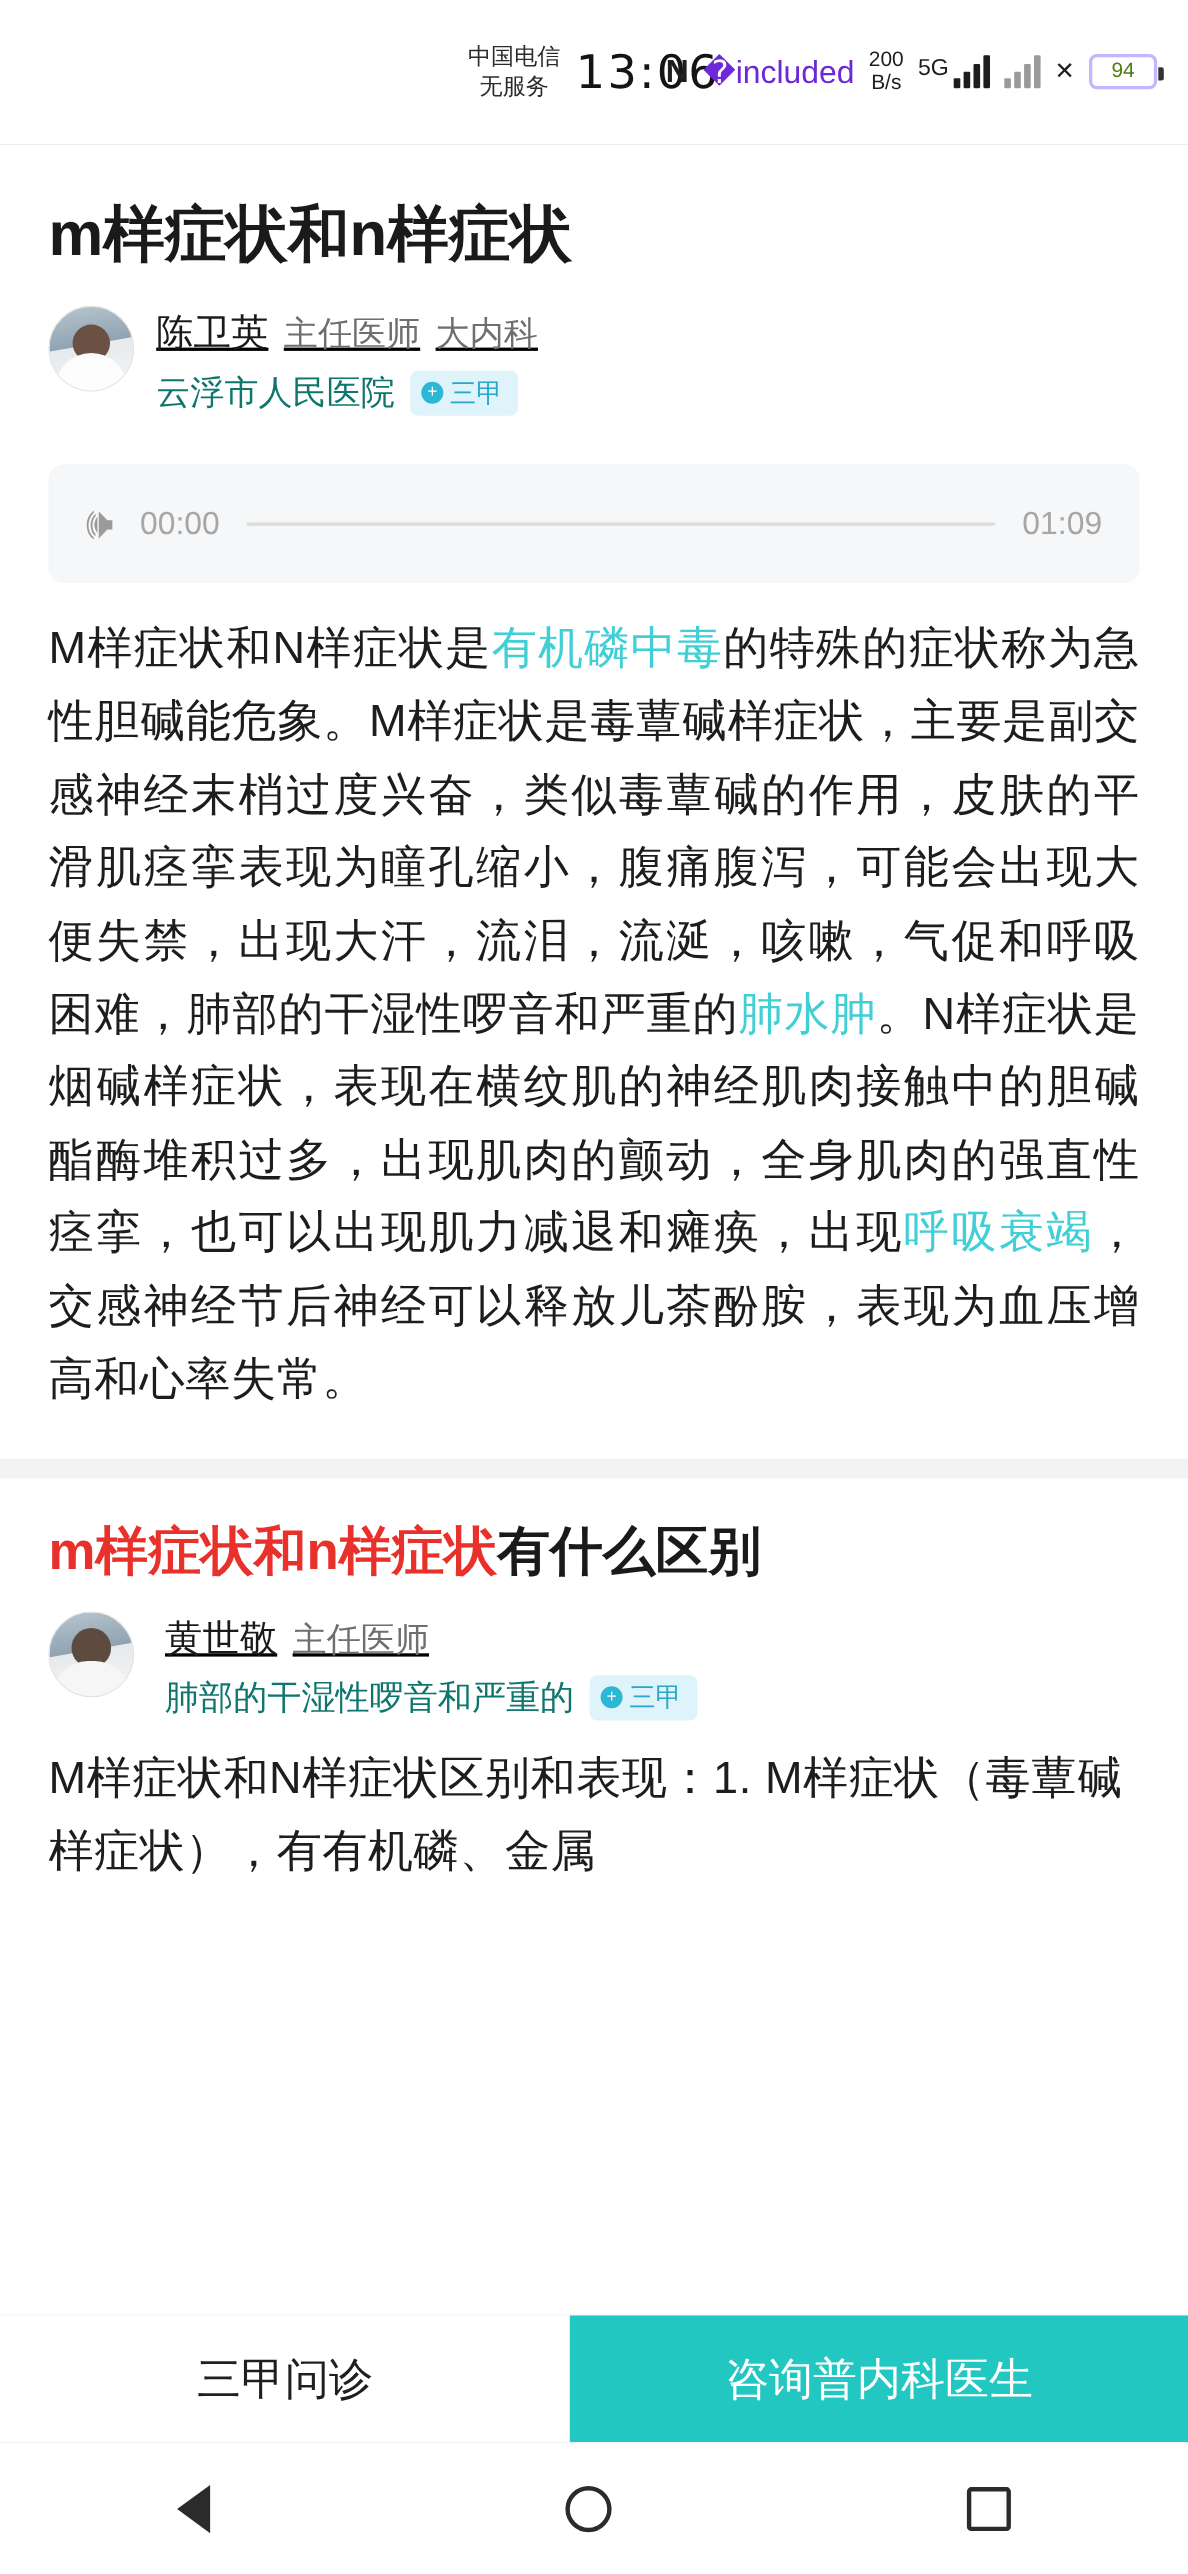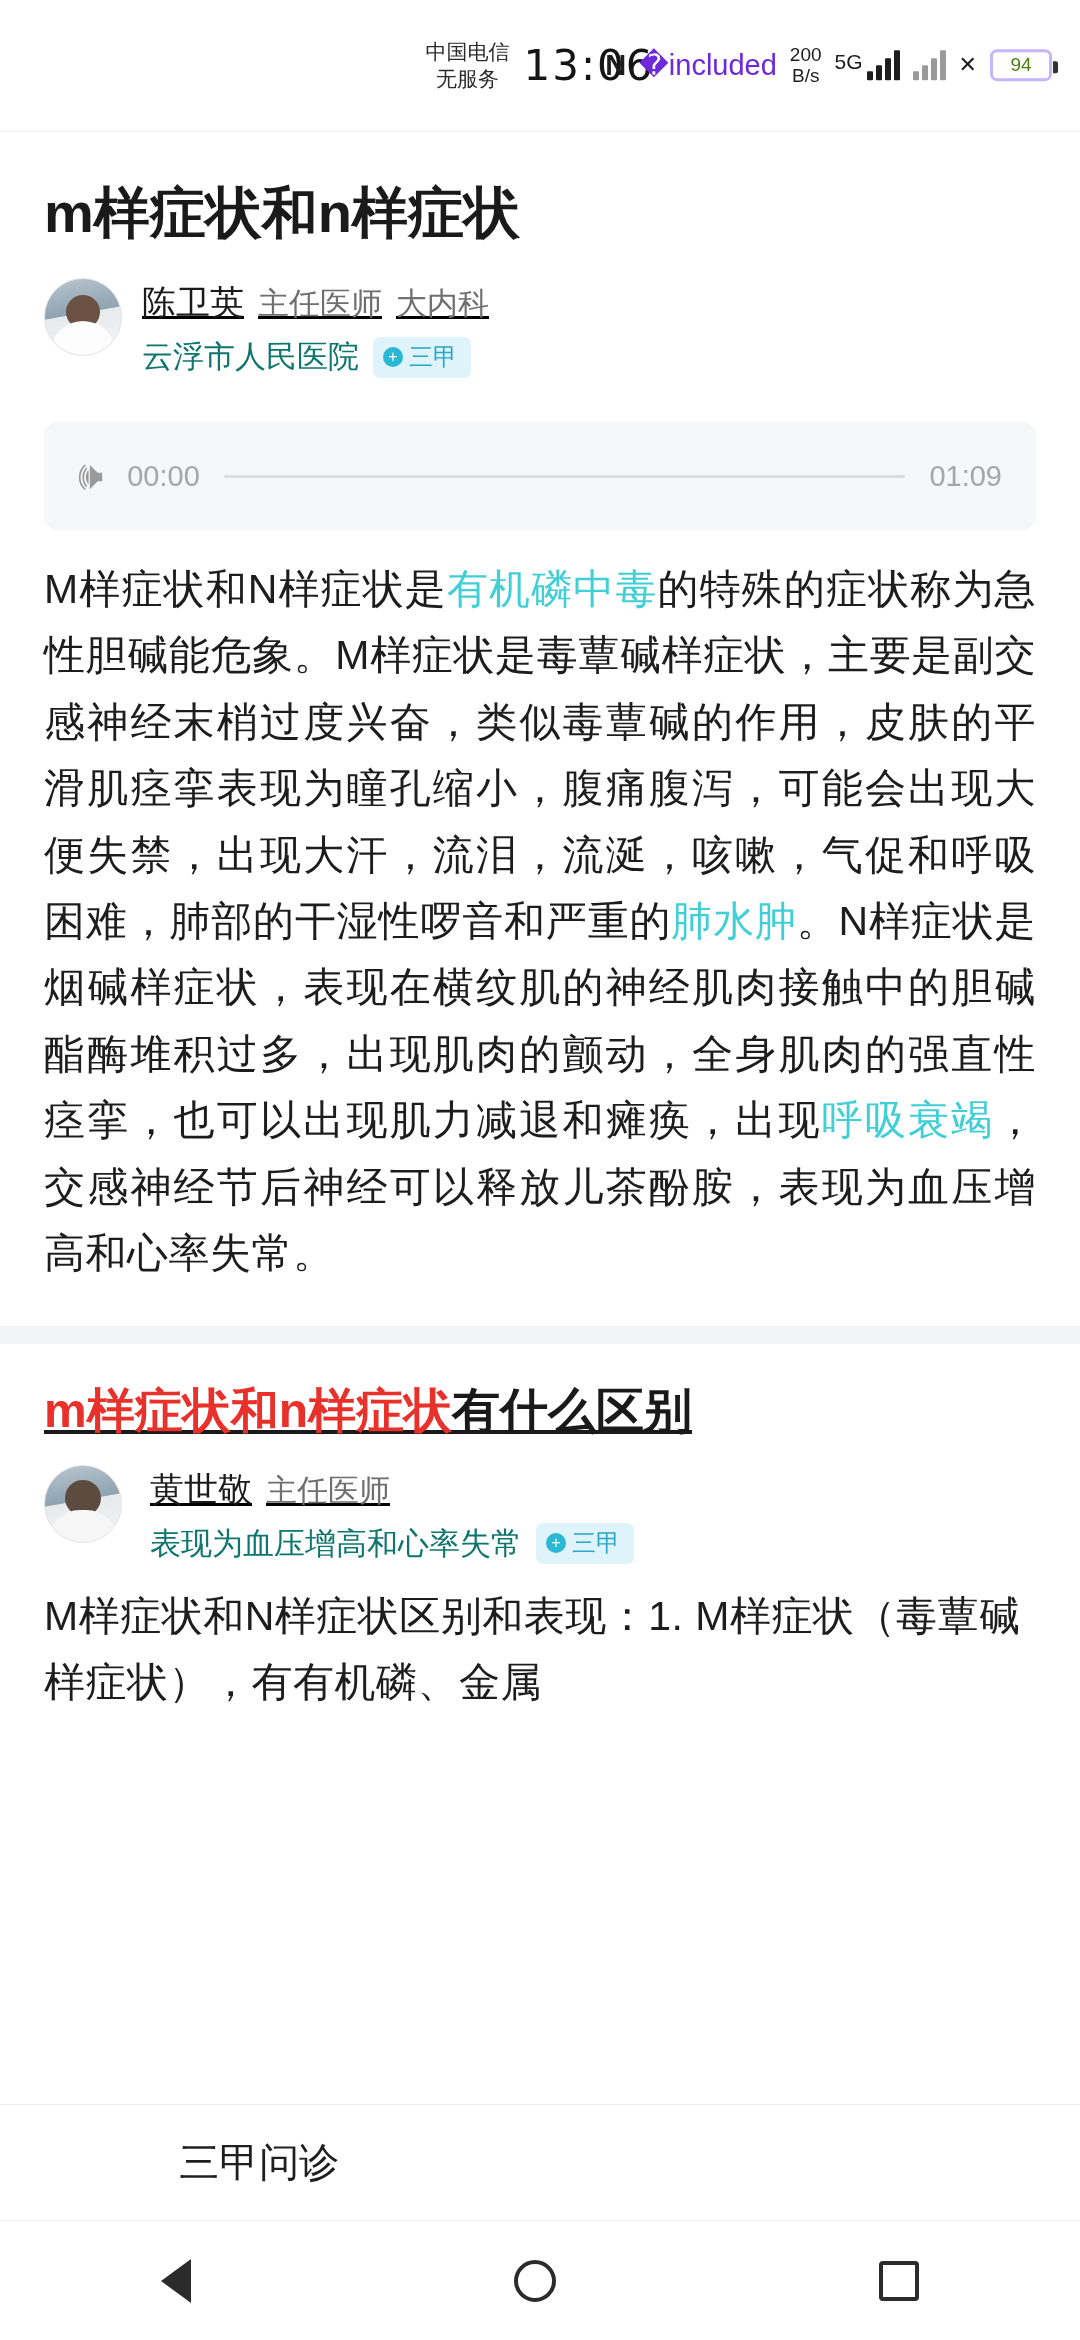--- a/index.html
+++ b/index.html
@@ -217,21 +217,20 @@
   }
 
   .section2 { padding: 0 44px; }
   .sec2-title {
     font-size: 48px;
     font-weight: 700;
     color: #1a1a1a;
     padding-top: 36px;
     padding-bottom: 22px;
     line-height: 1.3;
-    text-decoration: underline;
   }
   .hl { color: #e8312a; }
 
   .doc-row2 { display: flex; align-items: flex-start; gap: 28px; padding-bottom: 18px; }
   .sec2-body {
     font-size: 41px;
     line-height: 1.62;
     color: #1d1d1d;
     letter-spacing: 0.5px;
   }
@@ -374,35 +373,36 @@
       </div>
 
       <div class="doc-row2">
         <div class="avatar a2"></div>
         <div class="doc-meta">
           <div class="doc-line1">
             <span class="doc-name">黄世敬</span>
             <span class="doc-title">主任医师</span>
           </div>
           <div class="doc-line2">
-            <span class="hospital">表现为血压增高和心率失常</span>
+            <span class="hospital">肺部的干湿性啰音和严重的</span>
             <span class="badge">
               <span class="dot">+</span>
               <span>三甲</span>
             </span>
           </div>
         </div>
       </div>
 
       <div class="sec2-body">M样症状和N样症状区别和表现：1. M样症状（毒蕈碱样症状），有有机磷、金属</div>
     </div>
   </div>
 
   <div class="actionbar">
     <div class="act-left">三甲问诊</div>
+    <div class="act-right">咨询普内科医生</div>
   </div>
 
   <div class="navbar">
     <div class="nav-back"></div>
     <div class="nav-home"></div>
     <div class="nav-recent"></div>
   </div>
 
 </div>
 

